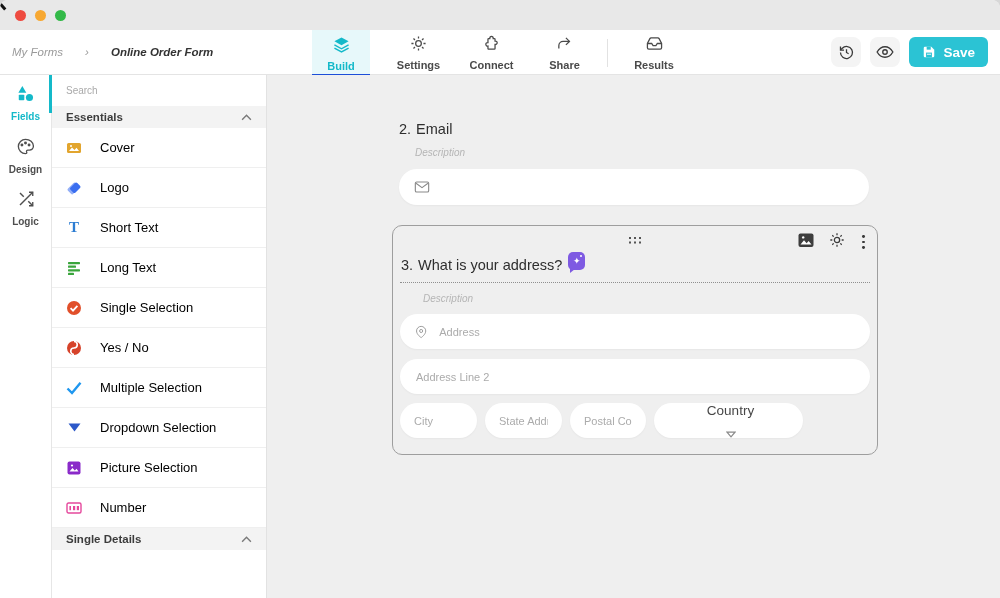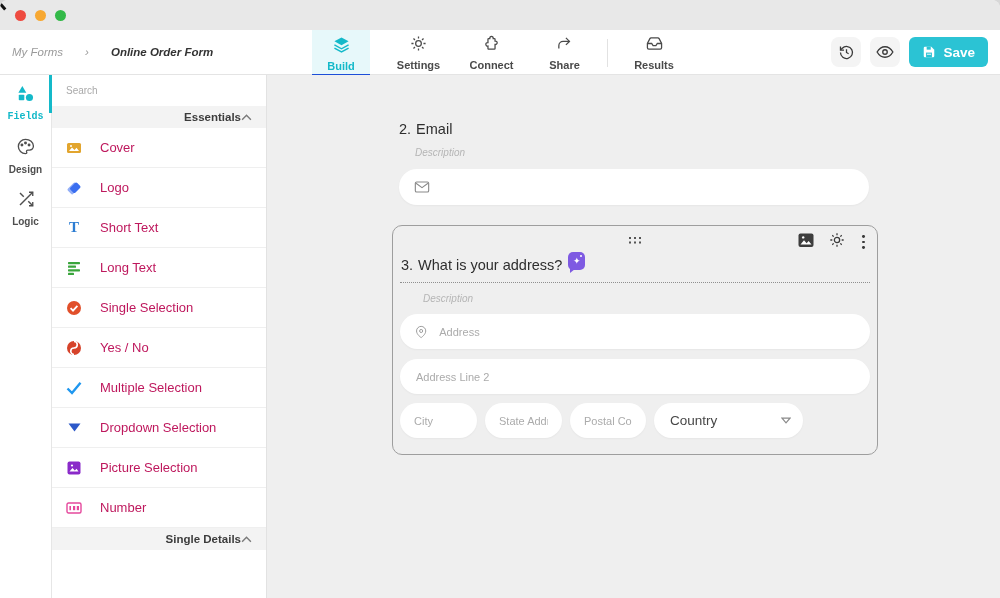--- a/index.html
+++ b/index.html
@@ -27,32 +27,32 @@
   .tabs .tab:nth-child(2){ margin-left:12px; }
   .tabs .tab:last-child{ width:80px;text-align:right; }
   .actions { position:absolute; right:12px; top:0; bottom:0; display:flex; align-items:center; gap:9px; }
   .icon-btn { width:30px; height:30px; border-radius:8px; background:#f4f4f4; display:flex; align-items:center; justify-content:center; cursor:pointer; }
   .save-btn { height:30px; padding:0 13px; border-radius:6px; background:#2bc3d4; color:#fff; font-weight:700; font-size:13.5px; display:flex; align-items:center; gap:7px; border:none; cursor:pointer; }
   
   .body { display:flex; height:523px; }
   .rail { width:52px; background:#fff; border-right:1px solid #e6e6e6; position:relative; display:flex; flex-direction:column; align-items:center; padding-top:9px; gap:15px; flex:none; }
   .rail-item { display:flex; flex-direction:column; align-items:center; gap:4px; width:100%; cursor:pointer; }
   .rail-item .rail-label { font-size:10px; color:#4f4f4f; font-weight:600; }
-  .rail-item.active .rail-label { color:#14b9c9;font-family:Liberation Mono, monospace; }
+  .rail-item.active .rail-label { color:#14b9c9; }
   .rail-indicator { position:absolute; right:-1px; top:0; width:3px; height:38px; background:#14b9c9; z-index:2; }
   
   .panel { width:215px; background:#fff; border-right:1px solid #e2e2e2; display:flex; flex-direction:column; overflow:hidden; flex:none; }
   .search-row { height:31px; display:flex; align-items:center; padding:0 14px; flex:none; }
   .search-input { border:none; outline:none; width:100%; font-size:10px; color:#000000; background:transparent; }
   .search-input::placeholder { color:#a9a9a9; }
-  .section-header { height:22px; background:#f3f3f3; display:flex; align-items:center; justify-content:flex-end; padding:0 14px; flex:none; cursor:pointer; }
+  .section-header { height:22px; background:#f3f3f3; display:flex; align-items:center; justify-content:space-between; padding:0 14px; flex:none; cursor:pointer; }
   .section-title { font-size:11.5px; font-weight:700; color:#3c3c3c; }
   .field-item { height:40px; display:flex; align-items:center; padding:0 14px; border-bottom:1px solid #efefef; gap:18px; flex:none; cursor:pointer; background:#fff; }
   .ficon { width:16px; height:16px; flex:none; display:flex; align-items:center; justify-content:center; }
-  .field-label { font-size:13px; color:#be185d; font-weight:500; white-space:nowrap; }
+  .field-label { font-size:13px; color:#000000; font-weight:500; white-space:nowrap; }
   
   .canvas { flex:1; background:#efefef; overflow:hidden; }
   .canvas-col { width:486px; margin:46px 0 0 125px; }
   .q-label { font-size:14.5px; color:#2e2e2e; padding-left:7px; display:flex; gap:5px; align-items:center; }
   .q-desc { font-size:10px; font-style:italic; color:#b5b5b5; margin:10px 0 0 23px; }
   .pill { background:#fff; border-radius:18px; display:flex; align-items:center; box-shadow:0 1px 2px rgba(0,0,0,0.04); }
   .email-input { margin:11px 0 0 7px; width:470px; height:36px; padding:0 15px; gap:10px; }
   .addr-card { width:486px; margin-top:20px; border:1px solid #9e9e9e; border-radius:10px; padding:0 7px 16px; position:relative; }
   .card-topbar { height:30px; position:relative; }
   .drag-handle { position:absolute; left:50%; top:11px; transform:translateX(-50%); width:12px; height:7px; cursor:grab; }
@@ -64,21 +64,21 @@
   .q-row { display:flex; align-items:center; gap:6px; border-bottom:1px dotted #8f8f8f; padding-bottom:8px; }
   .ai-badge { width:17px; height:18px; background:#7e5ae2; border-radius:5px; position:relative; color:#fff; display:flex; align-items:center; justify-content:center; font-size:9px; transform:translateY(-4px); cursor:pointer; }
   .ai-badge::after { content:""; position:absolute; left:2px; bottom:-3px; width:0; height:0; border-left:5px solid #7e5ae2; border-bottom:4px solid transparent; }
   .ai-badge::before { content:""; position:absolute; right:3px; top:3px; width:2px; height:2px; border-radius:50%; background:#fff; }
   .addr-input { margin-top:10px; height:35px; border-radius:17.5px; padding:0 15px; gap:12px; }
   .addr-input input, .pill-sm input { width:100%; border:none; outline:none; background:transparent; font-size:11px; color:#333; }
   .addr-input input::placeholder, .pill-sm input::placeholder { color:#ababab; }
   .addr-row { margin-top:9px; display:flex; gap:8px; }
   .pill-sm { height:35px; border-radius:17.5px; padding:0 14px; overflow:hidden; }
   .w-city{width:77px;} .w-state{width:77px;} .w-postal{width:76px;}
-  .country { width:149px; justify-content:space-between; padding:0 12px 0 16px; cursor:pointer; }
+  .country { width:149px; justify-content:space-between; padding:0 12px 0 16px; cursor:pointer;flex-direction:column; }
   .country-value { font-size:13.5px; color:#474747; }
 </style>
 </head>
 <body>
 
 <div id="app">
 
   <div class="chrome">
     <div class="cursor-artifact"></div>
     <span class="light red"></span>

